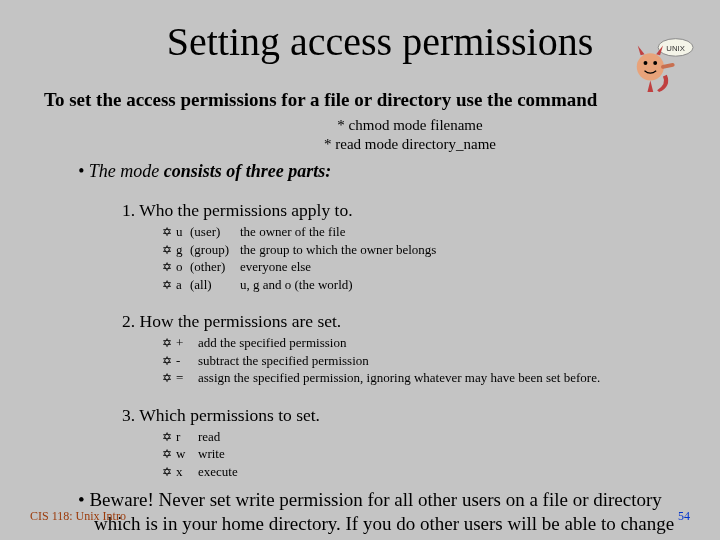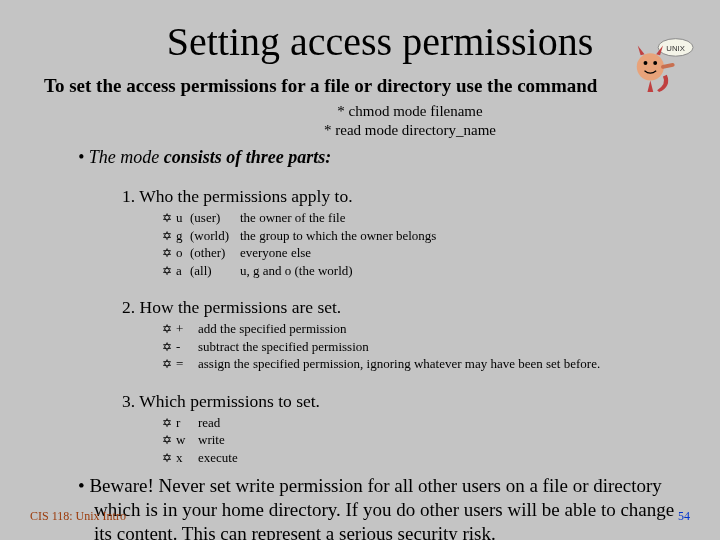--- a/index.html
+++ b/index.html
@@ -14,21 +14,21 @@
   }
   .slide {
     padding: 18px 30px 0 30px;
     position: relative;
   }
   .title {
     font-size: 40px;
     font-weight: normal;
     text-align: center;
     margin-left: 40px;
-    margin-bottom: 10px;
+    margin-bottom: 24px;
   }
   .intro {
     font-size: 19px;
     font-weight: bold;
     margin-left: 14px;
     margin-bottom: 6px;
   }
   .cmd-list {
     margin-left: 100px;
   }
@@ -137,21 +137,21 @@
   <p class="mode-line bullet-dot">
     <span>The mode </span><b>consists of three parts:</b>
   </p>
 
   <p class="section-head">
     <span>1.</span>
     <span>Who the permissions apply to.</span>
   </p>
   <div class="def-list">
     <div class="def-row"><span class="star">✡</span><span class="code">u</span><span class="paren">(user)</span><span>the owner of the file</span></div>
-    <div class="def-row"><span class="star">✡</span><span class="code">g</span><span class="paren">(world)</span><span>the group to which the owner belongs</span></div>
+    <div class="def-row"><span class="star">✡</span><span class="code">g</span><span class="paren">(group)</span><span>the group to which the owner belongs</span></div>
     <div class="def-row"><span class="star">✡</span><span class="code">o</span><span class="paren">(other)</span><span>everyone else</span></div>
     <div class="def-row"><span class="star">✡</span><span class="code">a</span><span class="paren">(all)</span><span>u, g and o (the world)</span></div>
   </div>
 
   <p class="section-head">
     <span>2.</span>
     <span>How the permissions are set.</span>
   </p>
   <div class="def-list">
     <div class="def-row"><span class="star">✡</span><span class="code">+</span><span class="paren short"></span><span>add the specified permission</span></div>

